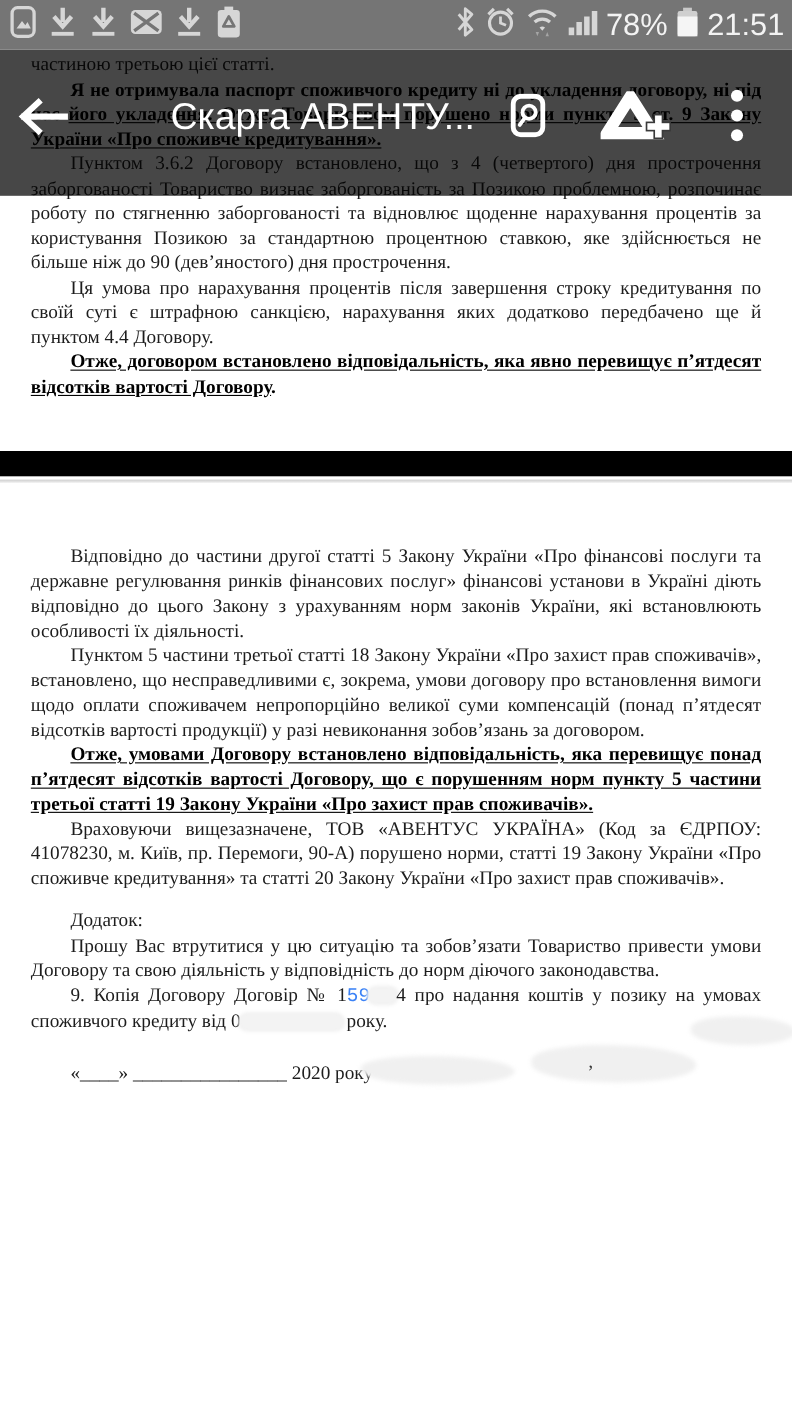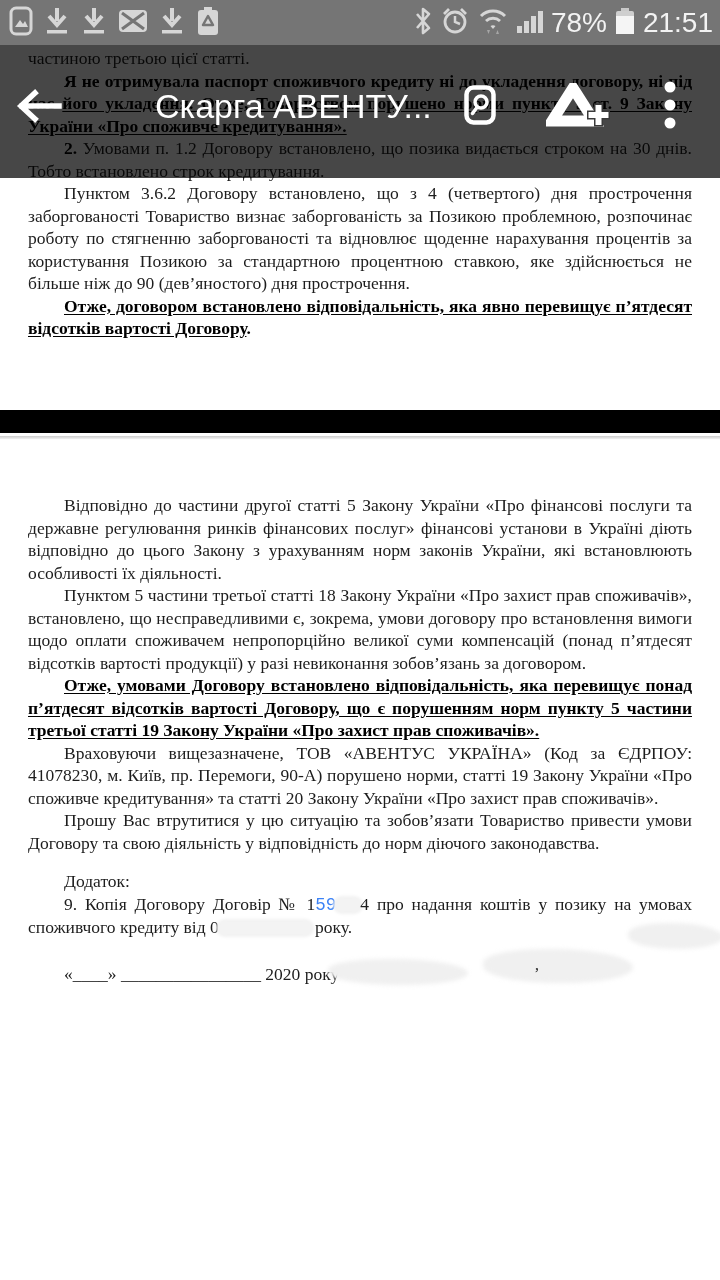--- a/index.html
+++ b/index.html
@@ -60,33 +60,33 @@
   .tb-drive{position:absolute;left:546px;top:38px;width:64px;height:46px;}
   .tb-more{position:absolute;left:658px;top:34px;width:24px;height:54px;}
 </style>
 </head>
 <body>
 
 <div class="doc">
   <div class="page1">
       <p class="para noindent"><span class="">частиною третьою цієї статті.</span></p>
       <p class="para"><span class="b">Я не отримувала паспорт споживчого кредиту ні до укладення договору, ні під час </span><span class="b u">його укладення. Отже, Товариством порушено норми пункту 3 ст. 9 Закону України «Про споживче кредитування».</span></p>
-      <p class="para"><span class="b">2.</span><span class=""> Умовами п. 1.2 Договору встановлено, що позика видається строком на 30 днів. Тобто встановлено строк кредитування.</span></p>
       <p class="para"><span class="">Пунктом 3.6.2 Договору встановлено, що з 4 (четвертого) дня прострочення заборгованості Товариство визнає заборгованість за Позикою проблемною, розпочинає роботу по стягненню заборгованості та відновлює щоденне нарахування процентів за користування Позикою за стандартною процентною ставкою, яке здійснюється не більше ніж до 90 (дев’яностого) дня прострочення.</span></p>
+      <p class="para"><span class="">Ця умова про нарахування процентів після завершення строку кредитування по своїй суті є штрафною санкцією, нарахування яких додатково передбачено ще й пунктом 4.4 Договору.</span></p>
       <p class="para"><span class="b u">Отже, договором встановлено відповідальність, яка явно перевищує п’ятдесят відсотків вартості Договору</span><span class="b">.</span></p>
     </div>
   <div class="separator"></div>
   <div class="page-edge"></div>
   <div class="page2">
       <p class="para"><span class="">Відповідно до частини другої статті 5 Закону України «Про фінансові послуги та державне регулювання ринків фінансових послуг» фінансові установи в Україні діють відповідно до цього Закону з урахуванням норм законів України, які встановлюють особливості їх діяльності.</span></p>
       <p class="para"><span class="">Пунктом 5 частини третьої статті 18 Закону України «Про захист прав споживачів», встановлено, що несправедливими є, зокрема, умови договору про встановлення вимоги щодо оплати споживачем непропорційно великої суми компенсацій (понад п’ятдесят відсотків вартості продукції) у разі невиконання зобов’язань за договором.</span></p>
       <p class="para"><span class="b u">Отже, умовами Договору встановлено відповідальність, яка перевищує понад п’ятдесят відсотків вартості Договору, що є порушенням норм пункту 5 частини третьої статті 19 Закону України «Про захист прав споживачів».</span></p>
       <p class="para"><span class="">Враховуючи вищезазначене, ТОВ «АВЕНТУС УКРАЇНА» (Код за ЄДРПОУ: 41078230, м. Київ, пр. Перемоги, 90-А) порушено норми, статті 19 Закону України «Про споживче кредитування» та статті 20 Закону України «Про захист прав споживачів».</span></p>
+      <p class="para" style="margin-top: 16px;"><span class="">Додаток:</span></p>
       <p class="para"><span class="">Прошу Вас втрутитися у цю ситуацію та зобов’язати Товариство привести умови Договору та свою діяльність у відповідність до норм діючого законодавства.</span></p>
-      <p class="para" style="margin-top: 16px;"><span class="">Додаток:</span></p>
       <p class="para"><span class="">9. Копія Договору Договір № 1</span><span class="faint">59</span><span class="redact" style="width: 24px;"></span><span class="">4 про надання коштів у позику на умовах споживчого кредиту від 0</span><span class="redact" style="width: 92px;"></span><span class=""> року.</span></p>
       <p class="para rel" style="margin-top: 24px;"><span class="">«____» ________________ 2020 року</span><span class="smudge" style="left: 300px; top: -4px; width: 140px; height: 26px;"></span><span class="smudge" style="left: 455px; top: -14px; width: 150px; height: 34px;"></span><span class="smudge" style="left: 600px; top: -40px; width: 95px; height: 26px;"></span><span class="mark" style="left: 470px; top: 0px;">’</span></p>
     </div>
 </div>
 
 <div class="scrim"></div>
 
 <div class="toolbar">
   <div class="tb-back">
     <span>

